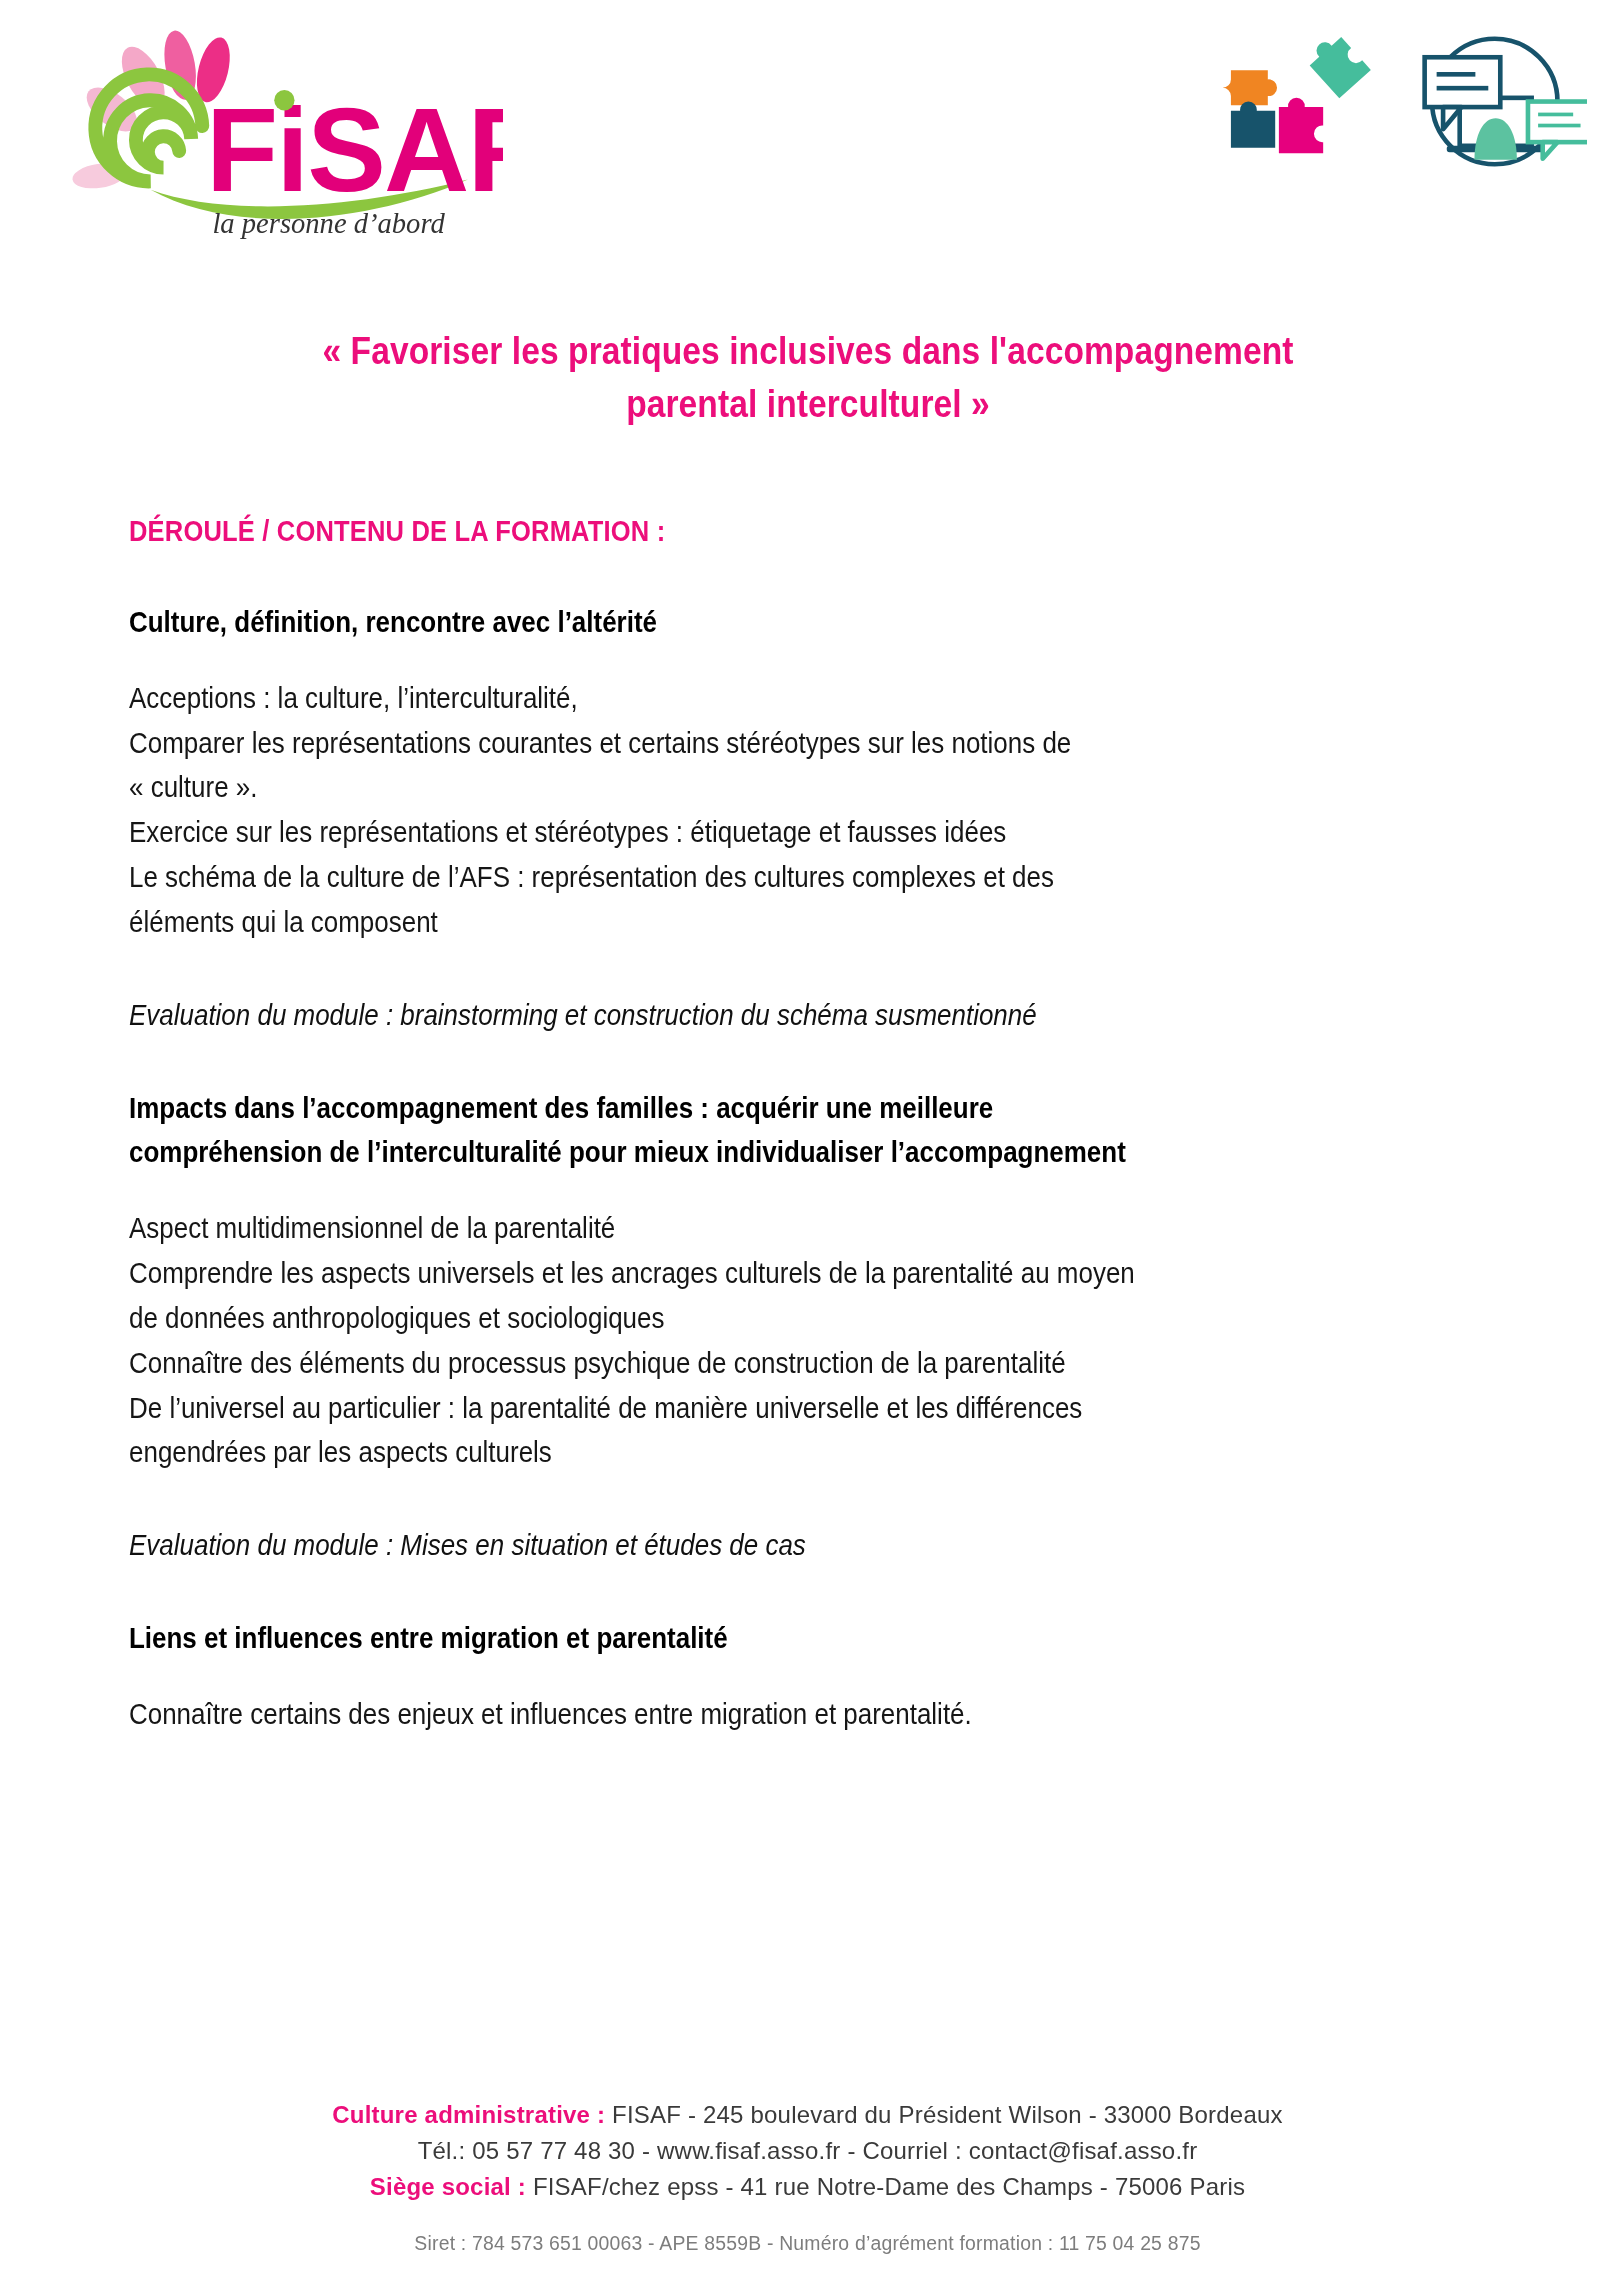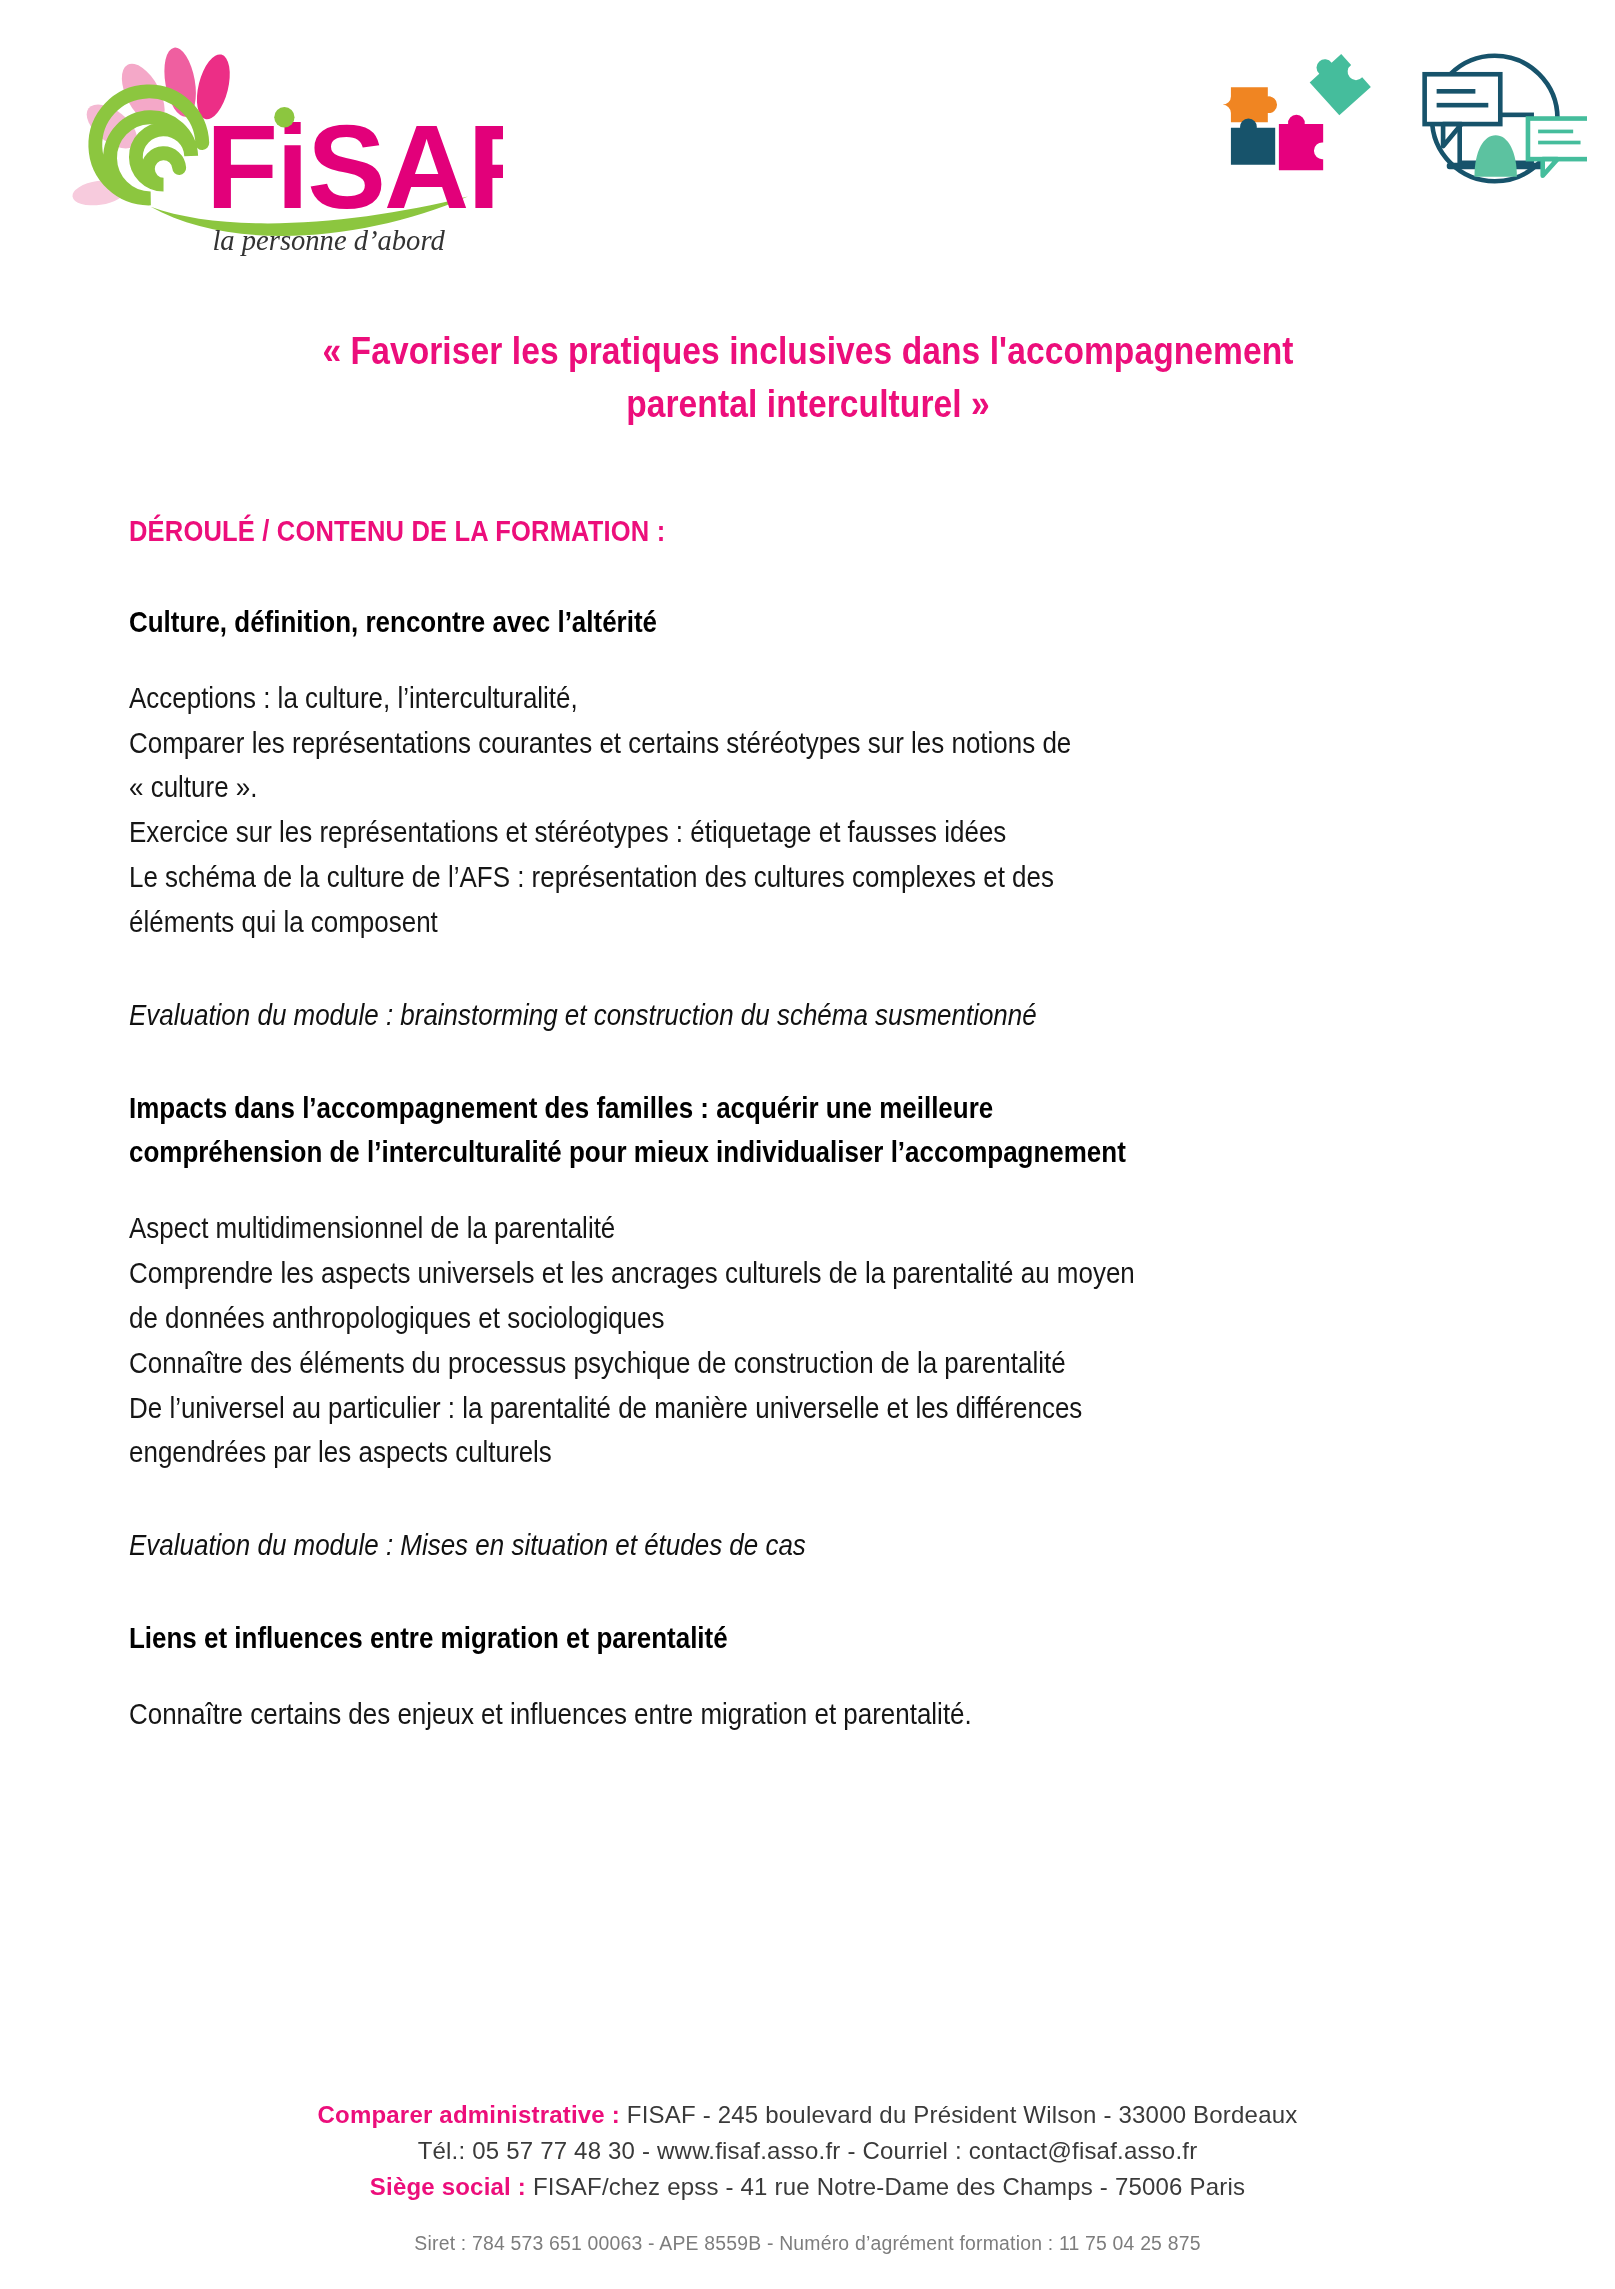--- a/index.html
+++ b/index.html
@@ -19,21 +19,20 @@
     background: #ffffff;
     overflow: hidden;
     box-sizing: border-box;
   }
 
   
   .header {
     position: absolute;
     top: 0; left: 0; right: 0;
     height: 277px;
-    margin-top: 17px;
   }
   .logo-fisaf {
     position: absolute;
     left: 51px;
     top: 28px;
     width: 452px;
     height: 222px;
   }
   .logo-fisaf svg { display: block; width: 100%; height: 100%; }
 
@@ -284,21 +283,21 @@
 
       <div class="para">
         <div>Connaître certains des enjeux et influences entre migration et parentalité.</div>
       </div>
 
     </div>
   </div>
 
   <div class="footer">
     <div class="footer-line">
-      <span class="footer-label">Comparer administrative :</span>
+      <span class="footer-label">Culture administrative :</span>
       <span>FISAF - 245 boulevard du Président Wilson - 33000 Bordeaux</span>
     </div>
     <div class="footer-line">Tél.: 05 57 77 48 30 - www.fisaf.asso.fr - Courriel : contact@fisaf.asso.fr</div>
     <div class="footer-line">
       <span class="footer-label">Siège social :</span>
       <span>FISAF/chez epss - 41 rue Notre-Dame des Champs - 75006 Paris</span>
     </div>
     <div class="footer-siret">Siret : 784 573 651 00063 - APE 8559B - Numéro d’agrément formation : 11 75 04 25 875</div>
   </div>
 

